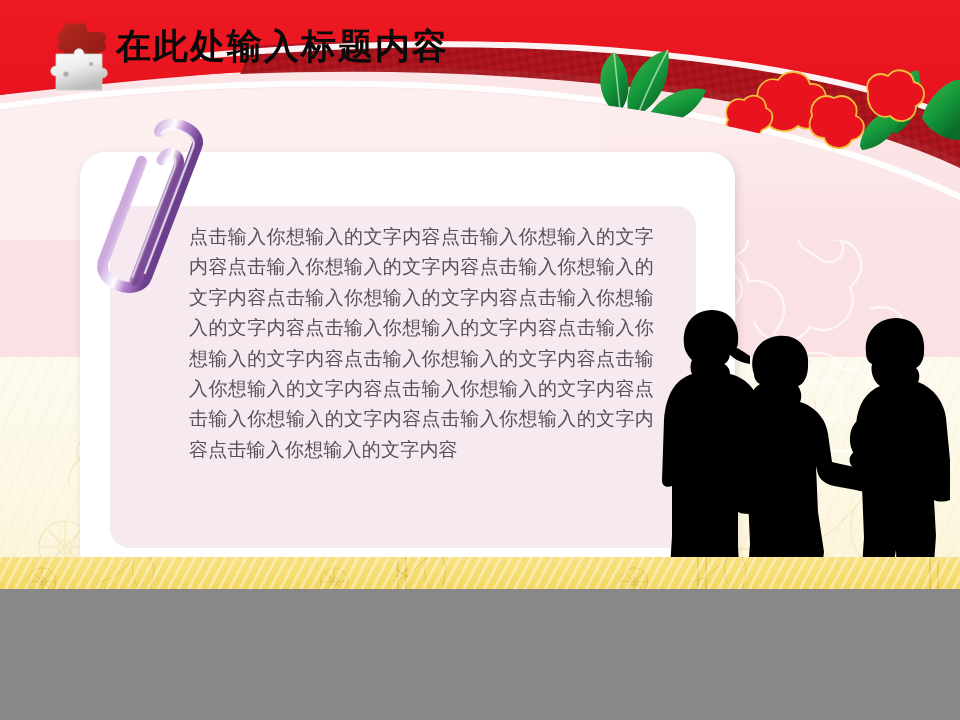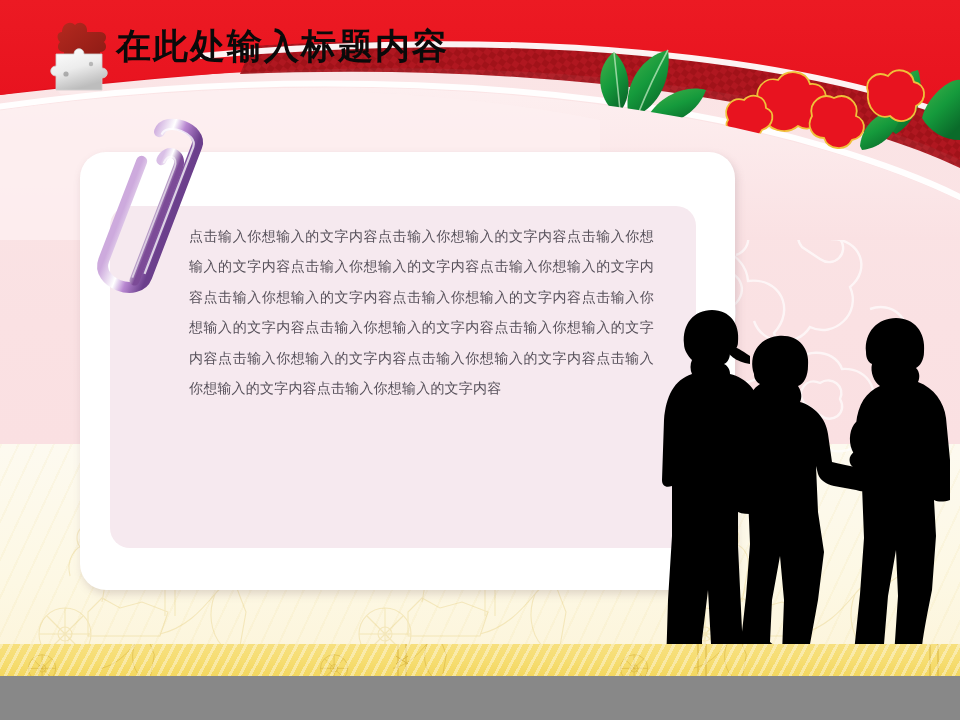--- a/index.html
+++ b/index.html
@@ -1,19 +1,19 @@
 <!DOCTYPE html>
 <html><head>
 <meta charset="utf-8">
 <title>PPT Slide</title>
 <style>
   html,body{margin:0;padding:0;background:#888;}
   *{box-sizing:border-box;}
   .slide{
-    position:relative;width:960px;height:676px;overflow:hidden;
+    position:relative;width:960px;height:589px;overflow:hidden;
     font-family:"Liberation Sans",sans-serif;
     background:#f9e1e3;
   }
 
   
   .bg-pink{
     position:absolute;left:0;top:0;width:960px;height:720px;
     background:linear-gradient(180deg,#fbe6e7 0%,#fae1e3 45%,#fae0e2 62%,#fae0e2 68%,#fdf9ec 69%,#fdf8e6 100%);
   }
   
@@ -61,21 +61,21 @@
     background:#ffffff;border-radius:26px;
     box-shadow:2px 4px 9px rgba(120,90,100,.22);
   }
   .card-inner{
     position:absolute;left:110px;top:206px;width:586px;height:342px;
     background:#f6e9ef;border-radius:20px 20px 20px 20px;
   }
   .body-text{
     position:absolute;left:189px;top:222px;width:465px;
     font-family:"Liberation Serif",serif;
-    font-size:14px;line-height:30.4px;color:#56505a;
+    font-size:19px;line-height:30.4px;color:#56505a;
     text-align:justify;text-justify:inter-ideograph;
     letter-spacing:.2px;
   }
 
   
   .clip{position:absolute;left:92px;top:98px;width:120px;height:218px;}
 
   
   .people{position:absolute;left:650px;top:300px;width:310px;height:390px;}
 

